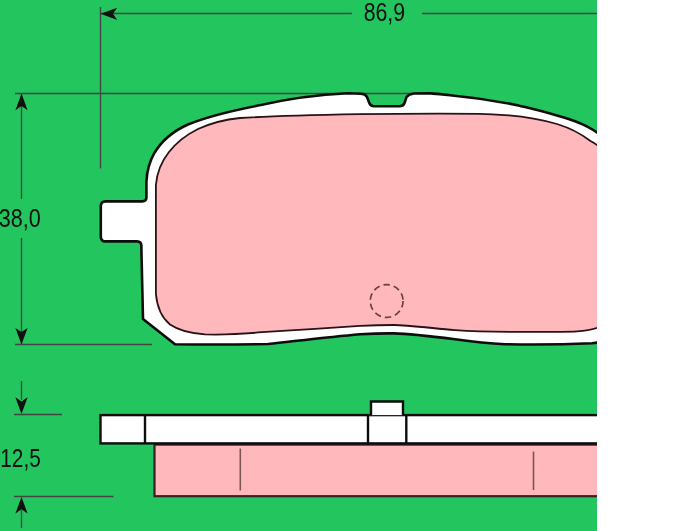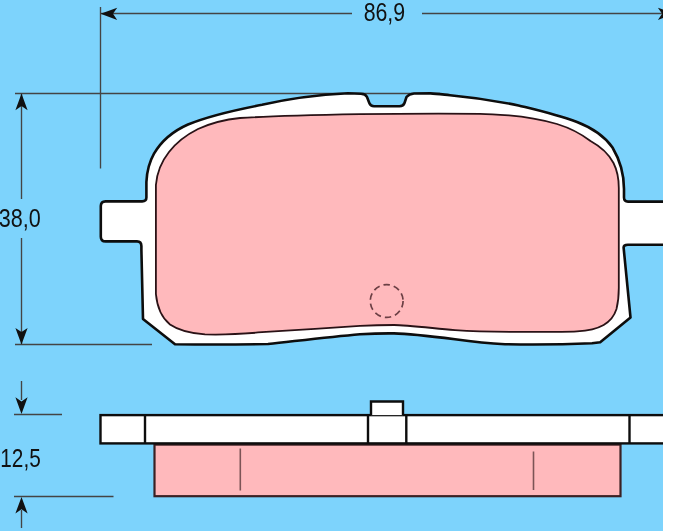--- a/index.html
+++ b/index.html
@@ -1,16 +1,16 @@
 <!DOCTYPE html>
 <html><head>
 <meta charset="utf-8">
 <style>
   html,body{margin:0;padding:0;background:#ffffff;}
-  .wrap{width:663px;height:531px;position:relative;overflow:hidden;background:#7dd3fc;}
+  .wrap{width:597px;height:531px;position:relative;overflow:hidden;background:#22c55e;}
   svg{display:block;}
   text{font-family:"Liberation Sans", sans-serif;fill:#111111;}
 </style>
 </head>
 <body>
 <div class="wrap">
 <svg width="677" height="531" viewBox="0 0 677 531">
 
   <line x1="100.5" y1="7" x2="100.5" y2="168.5" stroke="#444444" stroke-width="1.35"></line>
 

